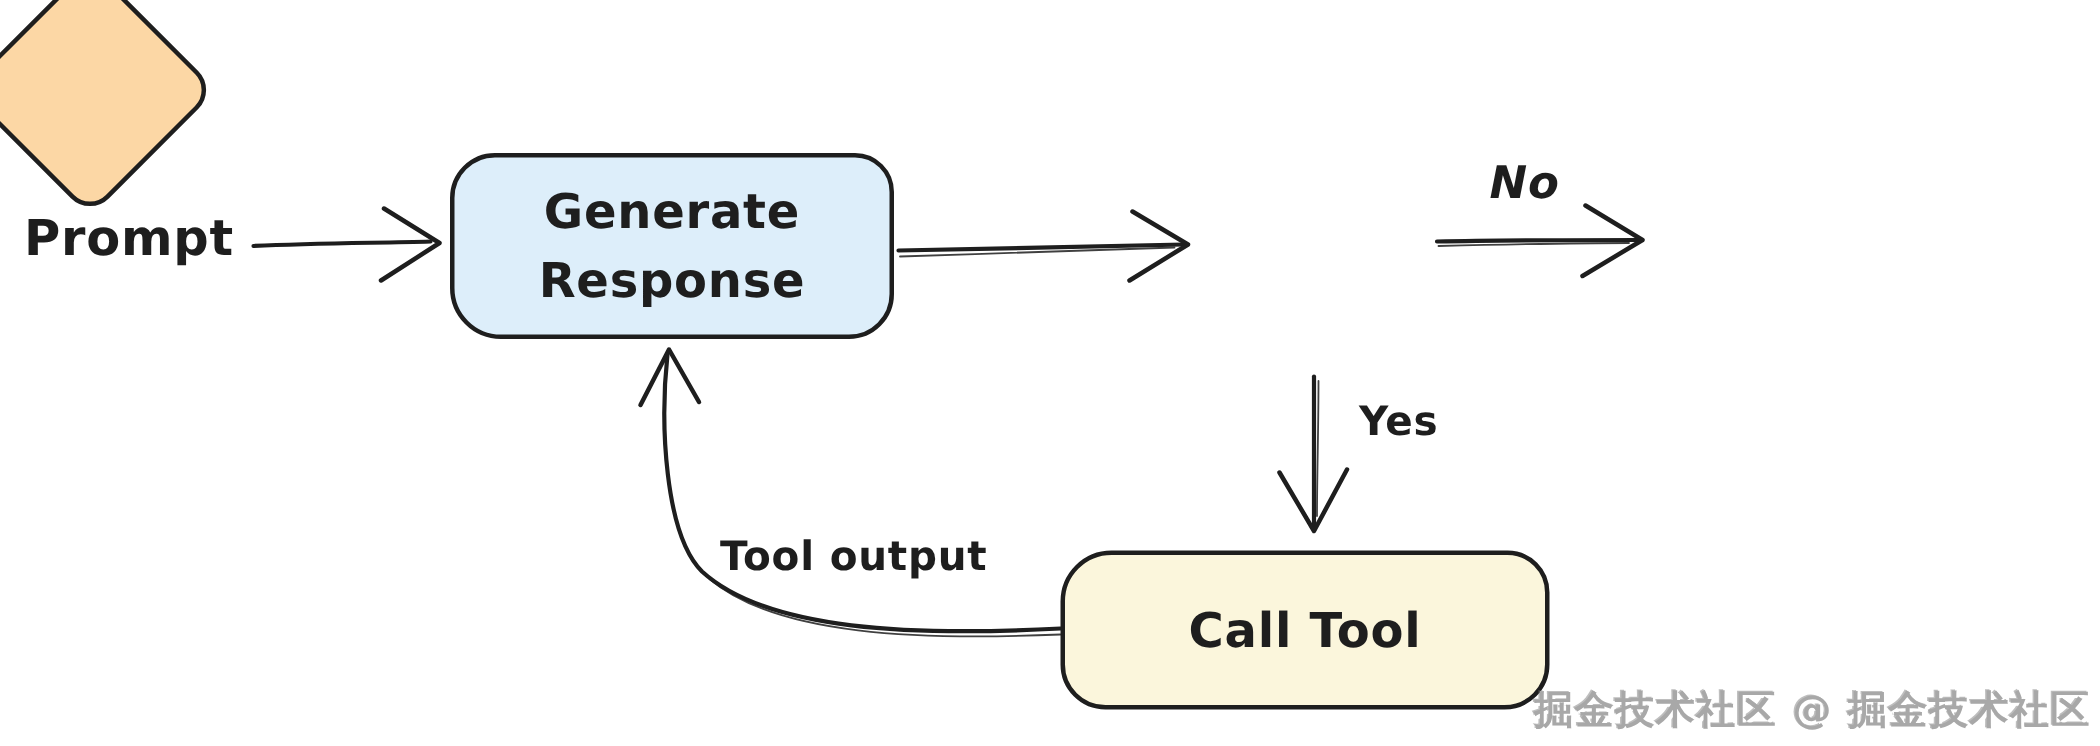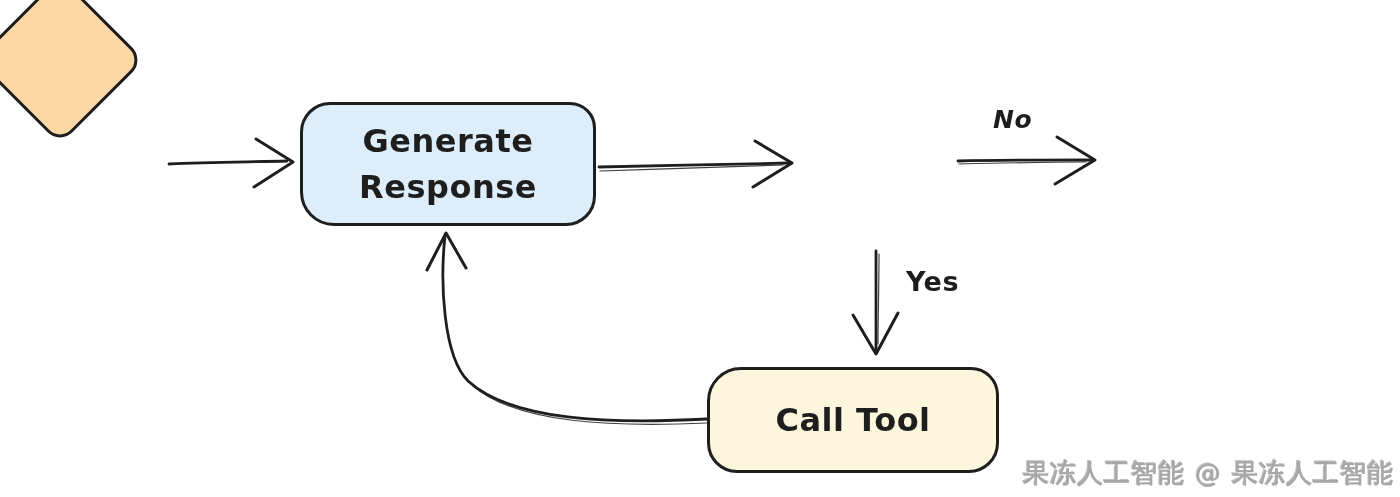--- a/index.html
+++ b/index.html
@@ -17,32 +17,32 @@
     position:absolute; border:3px solid #1e1e1e; box-sizing:border-box;
     display:flex; align-items:center; justify-content:center; text-align:center;
     font-weight:600; letter-spacing:.5px;
   }
   .node-generate {
     left:300px; top:102px; width:296px; height:124px; background:#ddeefa;
     border-radius:30px 26px 30px 34px; font-size:32px;
   }
   .node-generate .txt { width:215px; line-height:1.45; }
   .node-calltool {
-    left:707px; top:367px; width:292px; height:106px; background:#fbf6dc;
+    left:707px; top:367px; width:326px; height:106px; background:#fbf6dc;
     border-radius:34px 28px 30px 30px; font-size:32px;
   }
   .node-diamond {
     left:818px; top:103px; width:114px; height:114px; background:#fcd7a5;
     border:3.5px solid #1e1e1e; border-radius:18px; transform:rotate(45deg);
   }
 
   .lbl { position:absolute; font-weight:600; letter-spacing:.5px; white-space:nowrap; }
   .lbl-prompt    { left:16px;  top:139px; font-size:33px; }
   .lbl-usetool   { left:795px; top:18px;  width:160px; text-align:center; font-size:28px; }
-  .lbl-no        { left:993px; top:105px; font-size:25px; font-style:italic; }
+  .lbl-no        { left:993px; top:105px; font-size:30px; font-style:italic; }
   .lbl-yes       { left:906px; top:266px; font-size:27px; }
   .lbl-tooloutput{ left:480px; top:356px; font-size:27px; }
   .lbl-final     { left:1103px;top:141px; font-size:33px; }
 
   .watermark {
     position:absolute; right:6px; bottom:6px; font-size:26px; font-weight:700;
     color:#a8a8a8; letter-spacing:1px;
     text-shadow:2px 2px 0 #ffffff, -1px -1px 0 rgba(110,110,110,.45);
   }
 </style>
@@ -76,30 +76,32 @@
       <path class="edge-head" d="M853 315 L876 354 L898 313"></path>
     </g>
 
     <g>
       <path class="edge-main" d="M707 419 C 610 424, 512 421, 468 381 C 443 356, 440 282, 445 236"></path>
       <path class="edge-thin" d="M707 423 C 614 427, 518 424, 473 386"></path>
       <path class="edge-head" d="M427 270 L446 233 L466 268"></path>
     </g>
   </svg>
 
+  <div class="lbl lbl-prompt">Prompt</div>
 
   <div class="node node-generate">
     <div class="txt">Generate Response</div>
   </div>
 
   <div class="node-diamond"></div>
 
   <div class="lbl lbl-no">No</div>
   <div class="lbl lbl-yes">Yes</div>
 
   <div class="node node-calltool">
     <div class="txt">Call Tool</div>
   </div>
 
+  <div class="lbl lbl-tooloutput">Tool output</div>
 
-  <div class="watermark">果冻人工智能 @ 果冻人工智能</div>
+  <div class="watermark">掘金技术社区 @ 掘金技术社区</div>
 
 </div>
 
 </body></html>

